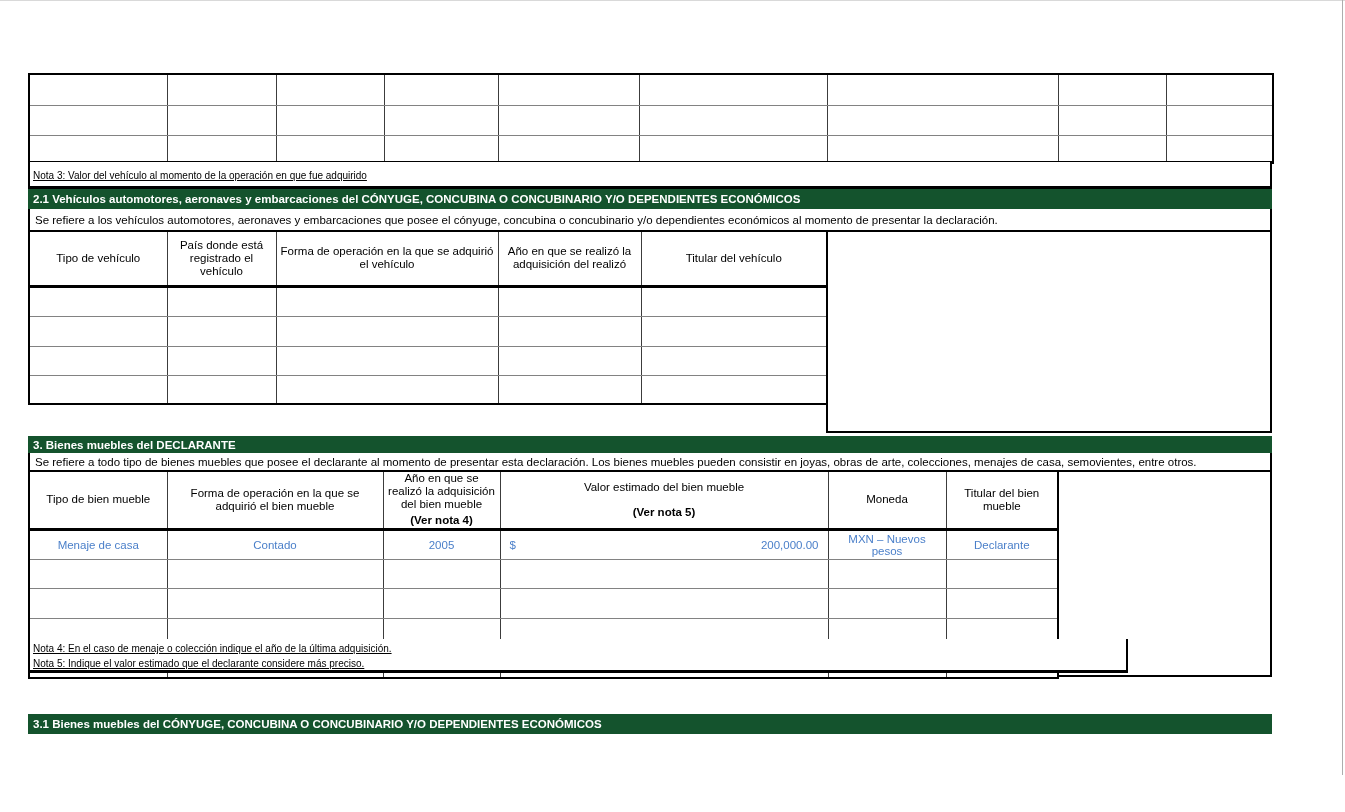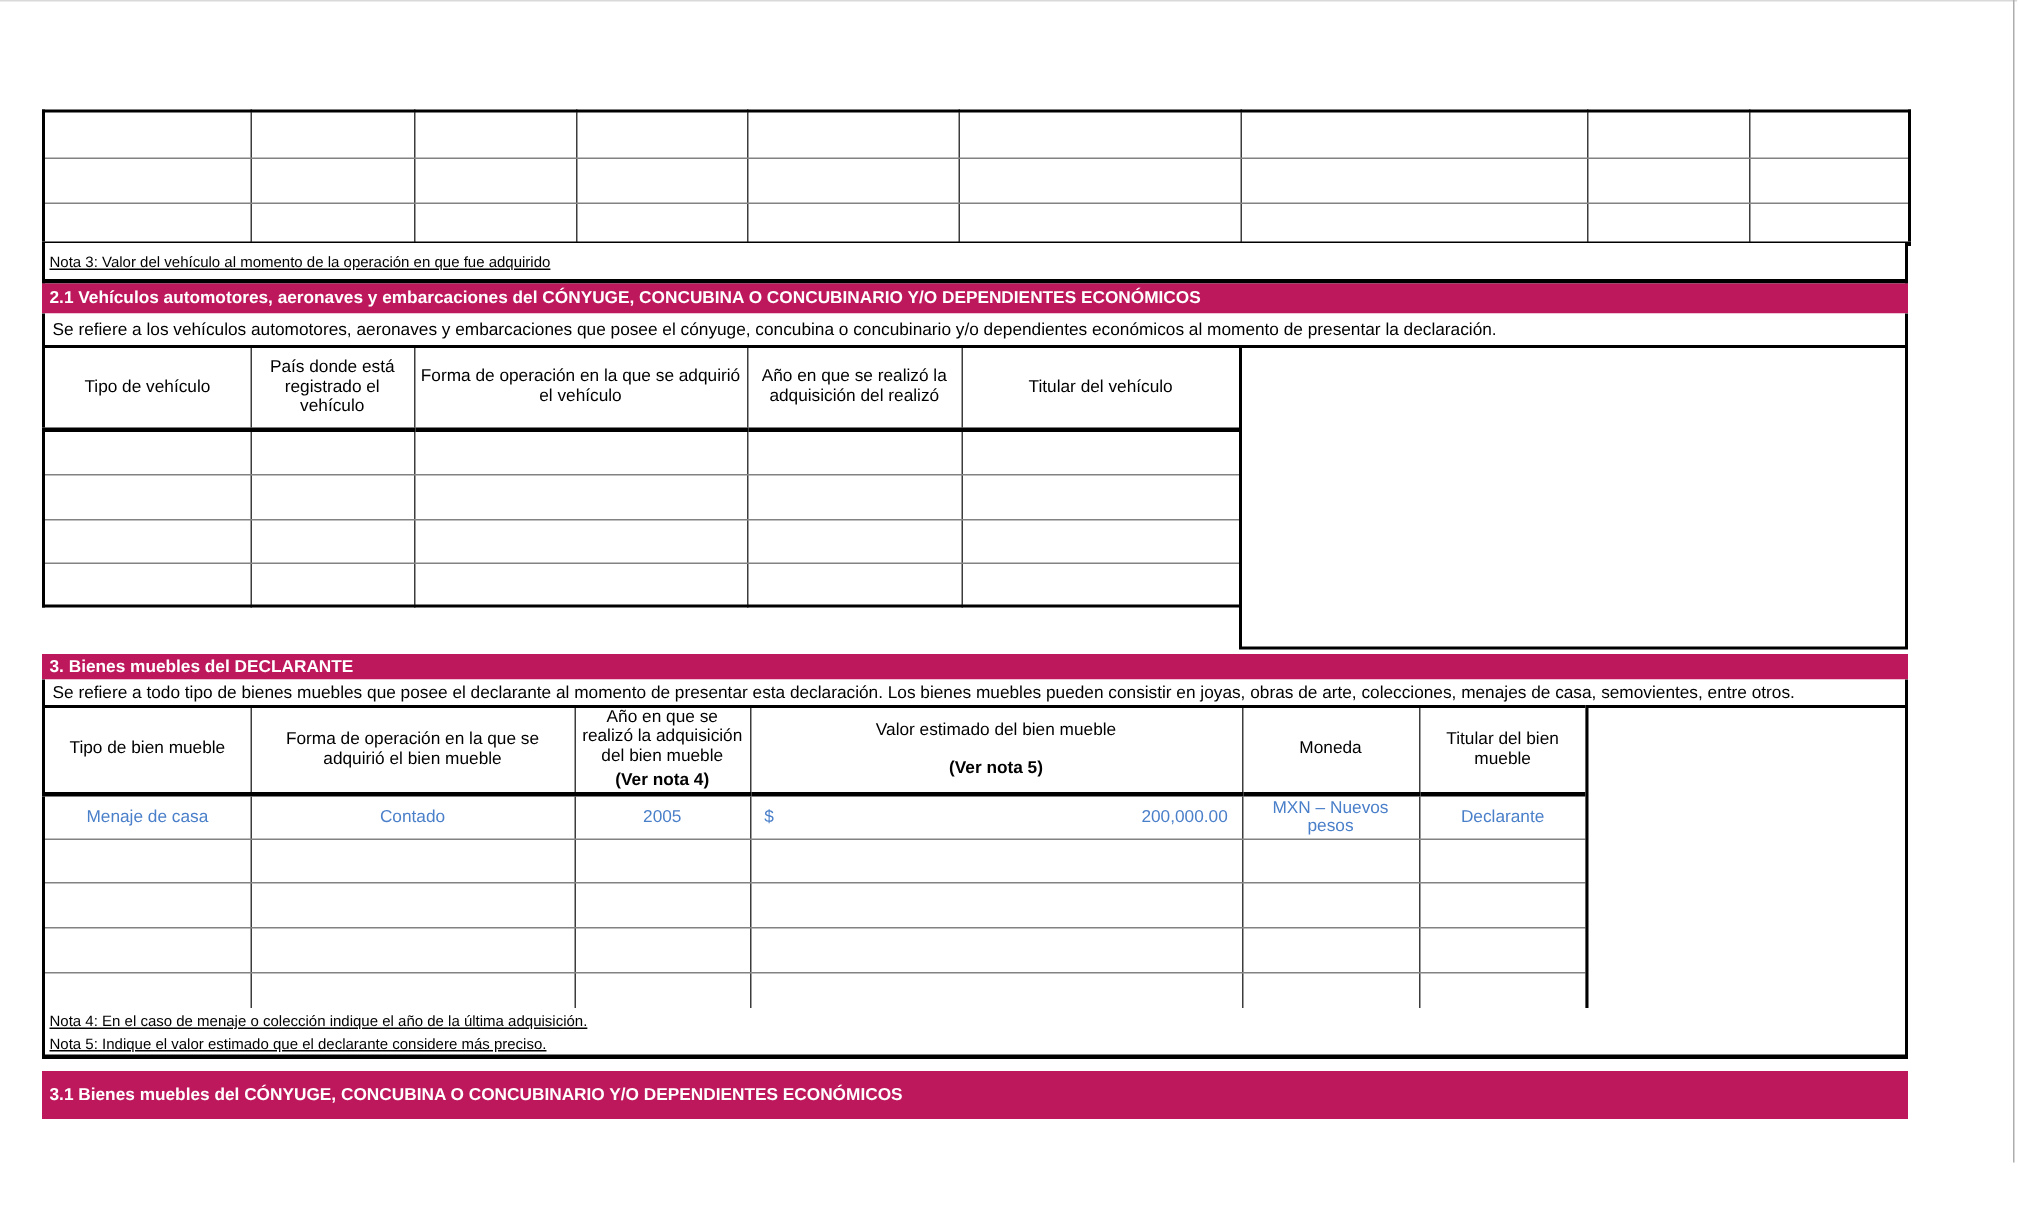--- a/index.html
+++ b/index.html
@@ -14,21 +14,21 @@
   .grid{border:2px solid #000;}
   .grid td{border-left:1px solid #3c3c3c;border-right:1px solid #3c3c3c;
            border-top:1px solid #828282;border-bottom:1px solid #828282;}
   .grid th{font-weight:normal;font-size:11.5px;line-height:13px;text-align:center;
            vertical-align:middle;border-left:1px solid #3c3c3c;border-right:1px solid #3c3c3c;
            border-bottom:3px solid #000;background:#fff;}
   .grid td{font-size:11.5px;text-align:center;vertical-align:middle;}
   .blue{color:#4a7fc9;}
   .hnote{font-weight:bold;margin-top:12px;}
   
-  .bar{background:#be185d;color:#fff;font-weight:bold;font-size:11.5px;
+  .bar{background:#14532d;color:#fff;font-weight:bold;font-size:11.5px;
        display:flex;align-items:center;padding-left:5px;}
   .desc{background:#fff;font-size:11.5px;display:flex;align-items:center;padding-left:5px;
         border-left:2px solid #000;border-right:2px solid #000;}
   .noterow{background:#fff;border-left:2px solid #000;border-right:2px solid #000;
            border-bottom:3px solid #000;font-size:10px;line-height:15px;padding:2px 0 0 3px;text-decoration:underline;}
   .nota3{border-bottom:3px solid #000;display:flex;align-items:center;}
   .emptybox{border:2.5px solid #000;background:#fff;}
   .valcell{display:flex;justify-content:space-between;align-items:center;padding:0 9px;}
   .edge-v{background:#adadad;}
   .edge-h{background:#d9d9d9;}
@@ -224,22 +224,22 @@
       <td></td>
           <td></td>
       <td></td>
           <td></td>
     </tr>
   </tbody>
     </table>
 
   <div class="abs emptybox" style="left:1057px;top:470px;width:215px;height:207px;"></div>
 
-  <div class="abs noterow" style="left:28px;top:672px;width:1244px;height:34px;">
+  <div class="abs noterow" style="left:28px;top:639px;width:1100px;height:34px;">
     <div>Nota 4: En el caso de menaje o colección indique el año de la última adquisición.</div>
     <div>Nota 5: Indique el valor estimado que el declarante considere más preciso.</div>
   </div>
 
-  <div class="abs bar" style="left:28px;top:714px;width:1244px;height:32px;">
+  <div class="abs bar" style="left:28px;top:714px;width:1244px;height:20px;">
     <span>3.1 Bienes muebles del CÓNYUGE, CONCUBINA O CONCUBINARIO Y/O DEPENDIENTES ECONÓMICOS</span>
   </div>
 
 </div>
 
 </body></html>

